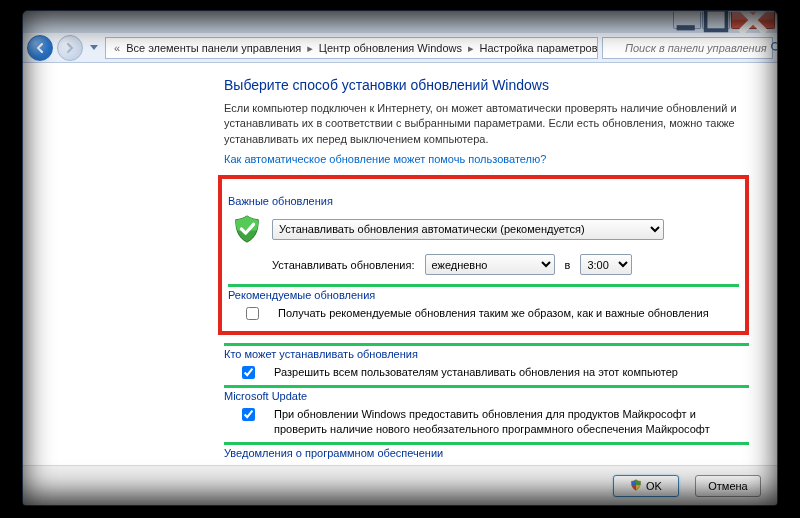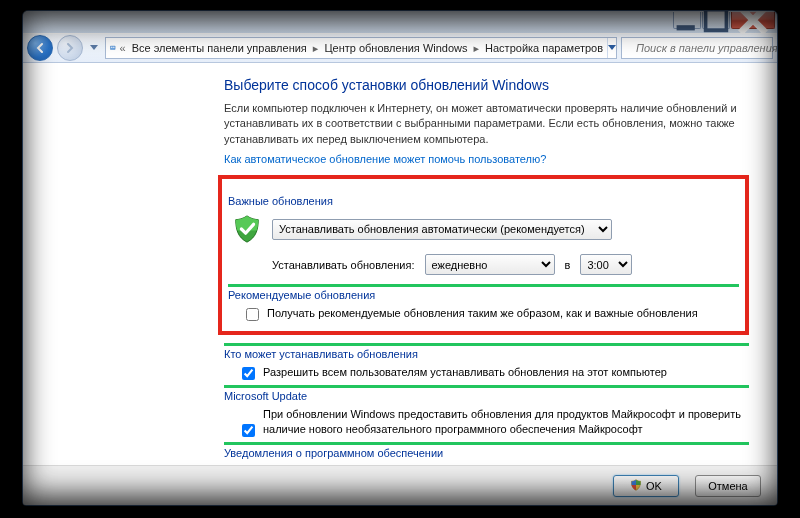--- a/index.html
+++ b/index.html
@@ -107,25 +107,25 @@
   }
   .bc-seg { padding: 0 4px; white-space: nowrap; }
   .bc-chevron { color: #666; padding: 0 2px; }
   .bc-refresh, .bc-drop {
     width: 22px; height: 20px;
     border-left: 1px solid #cfdcef;
     display: flex; justify-content: center; align-items: center;
     color: #2a5ca0;
   }
   .search {
-    width: 152px; height: 22px;
+    width: 171px; height: 22px;
     border: 1px solid #a7b9d3;
     background: #fff;
     display: flex; align-items: center;
-    padding: 0 12px;
+    padding: 0 20px;
   }
   .search input {
     border: none; outline: none;
     font-size: 11px; font-style: italic;
     color: #888; flex: 1; background: transparent;
   }
   .search-icon { color: #2a5ca0; }
   .content-wrap {
     flex: 1;
     display: flex;
@@ -183,29 +183,29 @@
   }
   .shield-icon svg { width: 30px; height: 30px; }
   select.combo {
     font-size: 11px;
     height: 21px;
     background: linear-gradient(#fdfdfd, #ebebeb);
     border: 1px solid #8f9db0;
     border-radius: 2px;
     padding: 1px 2px;
   }
-  .combo.wide { width: 340px; }
+  .combo.wide { width: 392px; }
   .combo.med { width: 130px; }
   .combo.small { width: 52px; }
   .schedule-row {
     display: flex; align-items: center; gap: 10px;
     padding: 0 0 6px 44px;
   }
   .check-row {
-    display: flex; align-items: flex-end; gap: 8px;
+    display: flex; align-items: flex-start; gap: 19px;
     padding: 2px 0 2px 18px;
     line-height: 1.35;
   }
   .check-row input[type=checkbox] { margin: 1px 0 0 0; }
   .button-bar {
     height: 40px;
     background: #f0f0f0;
     border-top: 1px solid #d9d9d9;
     display: flex;
     justify-content: flex-end;

